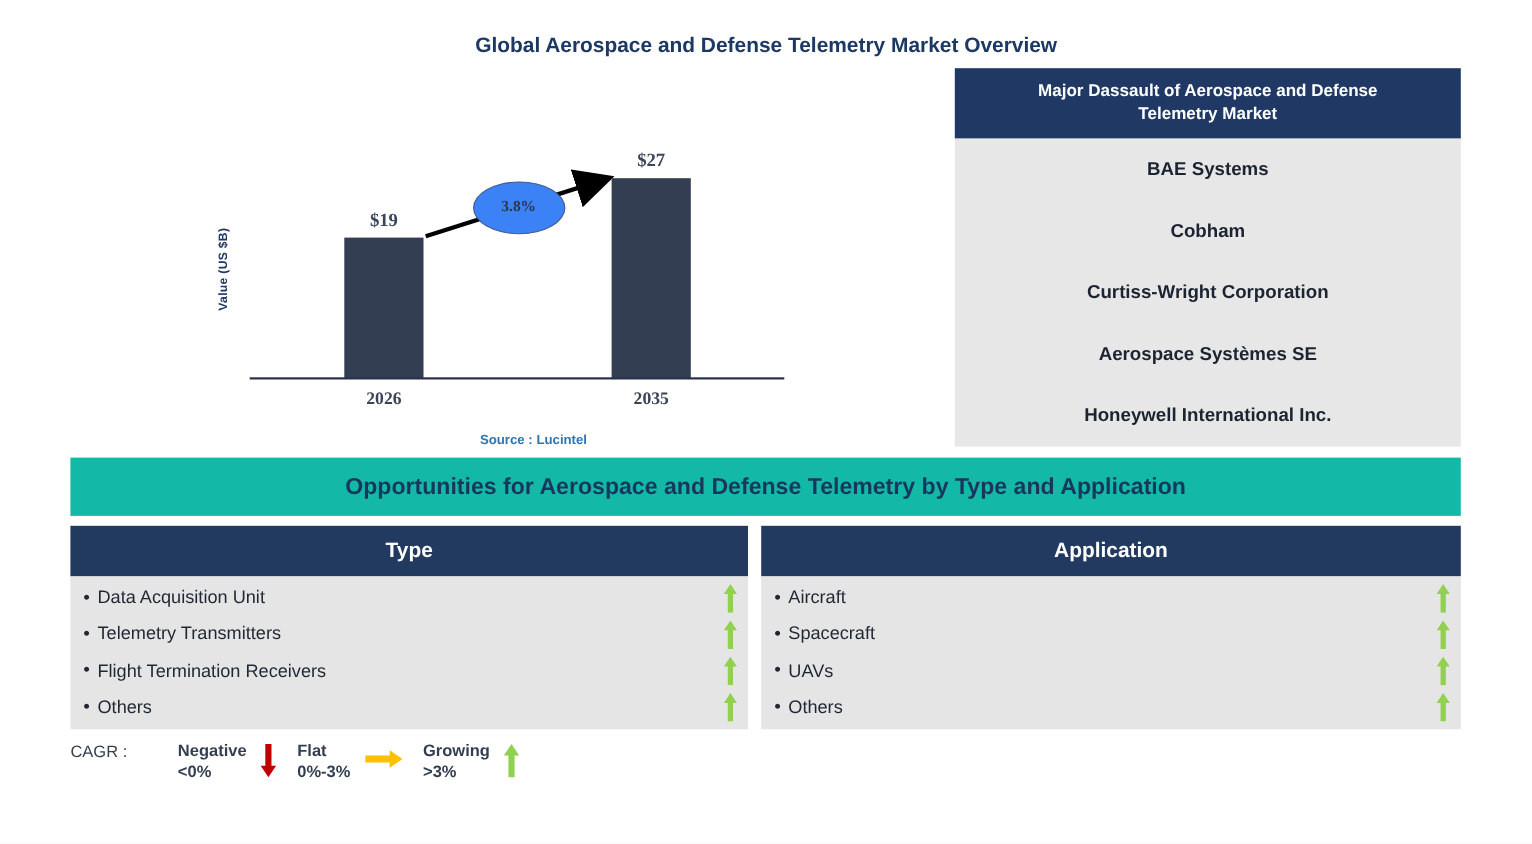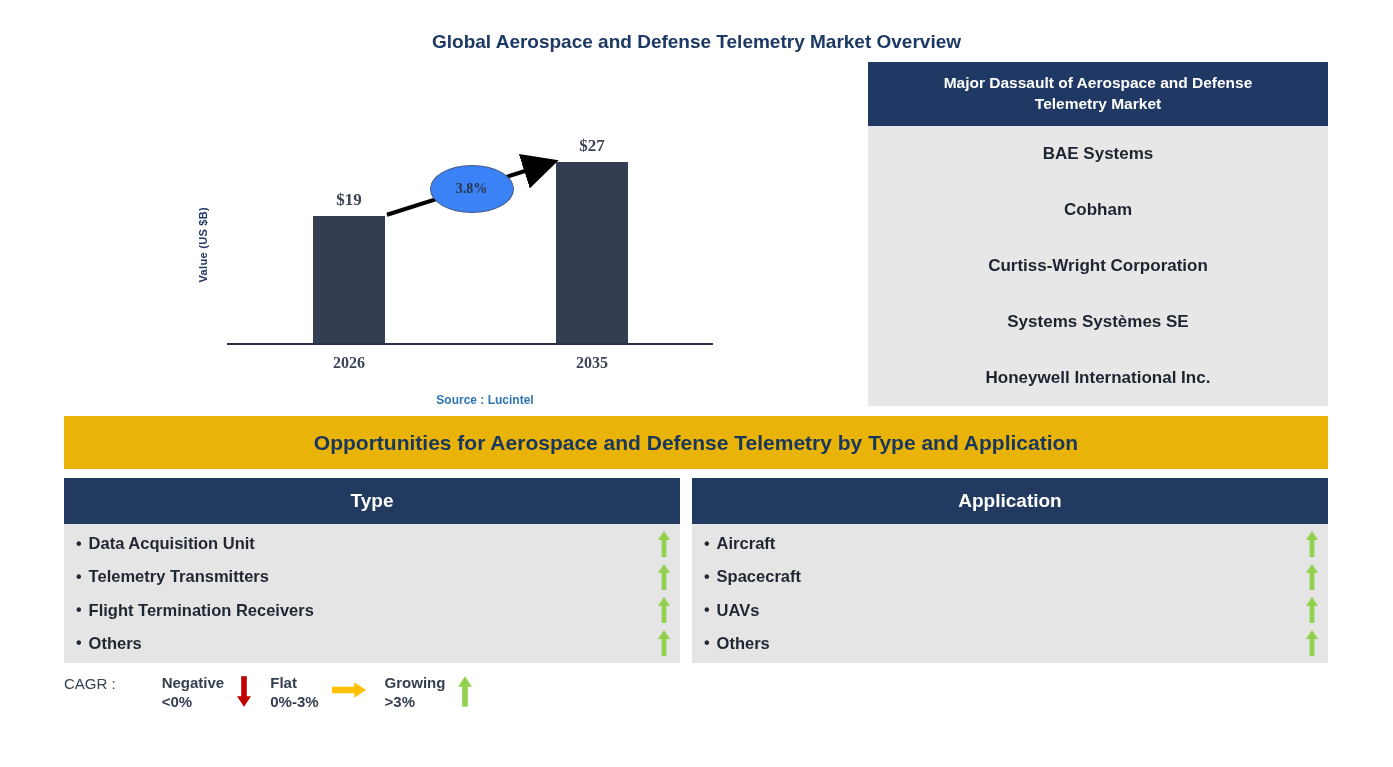--- a/index.html
+++ b/index.html
@@ -51,41 +51,41 @@
     background:#1f3864; color:#ffffff; display:flex; align-items:center; justify-content:center;
     text-align:center; font-size:15.5px; font-weight:bold; line-height:1.35; padding:0 60px; box-sizing:border-box;
   }
   .players-body{
     position:absolute; left:868px; top:126px; width:460px; height:280px; background:#e8e7e7;
     display:flex; flex-direction:column; justify-content:space-around; align-items:center;text-align:right;
   }
   .company{ font-size:17px; font-weight:bold; color:#1b2430; }
   
   .opps-banner{
-    position:absolute; left:64px; top:416px; width:1264px; height:53px; background:#eab308;
+    position:absolute; left:64px; top:416px; width:1264px; height:53px; background:#14b8a6;
     display:flex; align-items:center; justify-content:center;
     font-size:21px; font-weight:bold; color:#17375e;
   }
   
   .list-header{
     position:absolute; height:46px; background:#233a60; color:#ffffff;
     display:flex; align-items:center; justify-content:center; font-size:19px; font-weight:bold;
   }
   .list-body{
     position:absolute; height:139px; background:#e6e5e5;
     display:flex; flex-direction:column; justify-content:space-around;
     padding:3px 0; box-sizing:border-box;
   }
   .type-header{ left:64px; top:478px; width:616px; }
   .type-body{ left:64px; top:524px; width:616px; }
   .app-header{ left:692px; top:478px; width:636px; }
   .app-body{ left:692px; top:524px; width:636px; }
   .list-row{ display:flex; align-items:center; padding:0 10px 0 12px; }
   .bullet{ font-size:16px; font-weight:bold; color:#1f2733; margin-right:7px; }
-  .item-label{ font-size:16.5px; font-weight:bold; color:#1f2733; flex:1; }
+  .item-label{ font-size:16.5px; font-weight:normal; color:#1f2733; flex:1; }
   .list-arrow{ flex:0 0 auto; }
   
   .legend{ position:absolute; left:64px; top:674px; display:flex; align-items:flex-start; }
   .legend-title{ font-size:15px; font-weight:normal; color:#333f50; margin-right:46px; padding-top:1px; }
   .legend-entry{ display:flex; align-items:flex-start; }
   .legend-text{ font-size:15px; font-weight:bold; color:#333f50; line-height:1.25; margin-right:13px; }
   .legend-arrow{ margin:1px 19px 0 0; }
 </style>
 </head>
 <body>
@@ -123,21 +123,21 @@
     <div class="cat-label" style="left: 528px; top: 232px;">2035</div>
 
     <div class="source-note">Source : Lucintel</div>
   </div>
 
   <div class="players-header">Major Dassault of Aerospace and Defense Telemetry Market</div>
   <div class="players-body">
     <div class="company">BAE Systems</div>
     <div class="company">Cobham</div>
     <div class="company">Curtiss-Wright Corporation</div>
-    <div class="company">Systems Systèmes SE</div>
+    <div class="company">Aerospace Systèmes SE</div>
     <div class="company">Honeywell International Inc.</div>
   </div>
 
   <div class="opps-banner">Opportunities for Aerospace and Defense Telemetry by Type and Application</div>
 
   <div class="list-header type-header">Type</div>
   <div class="list-body type-body">
     <div class="list-row">
       <span class="bullet">•</span>
       <span class="item-label">Data Acquisition Unit</span>

